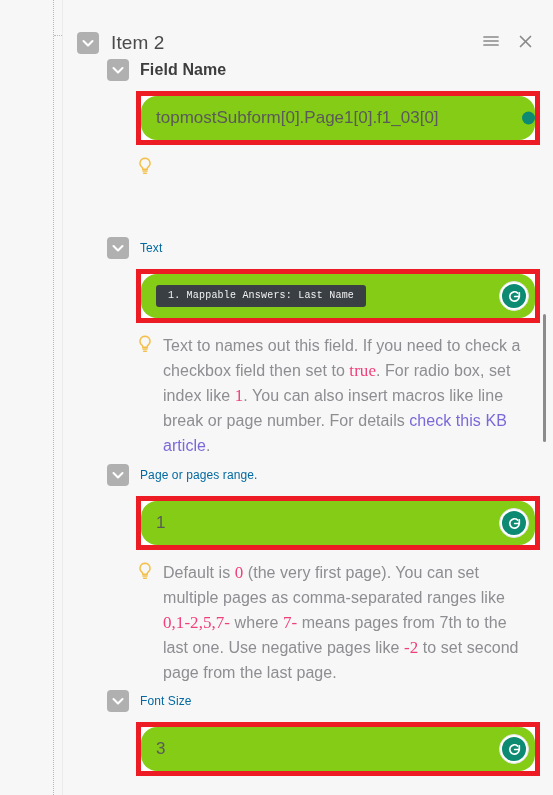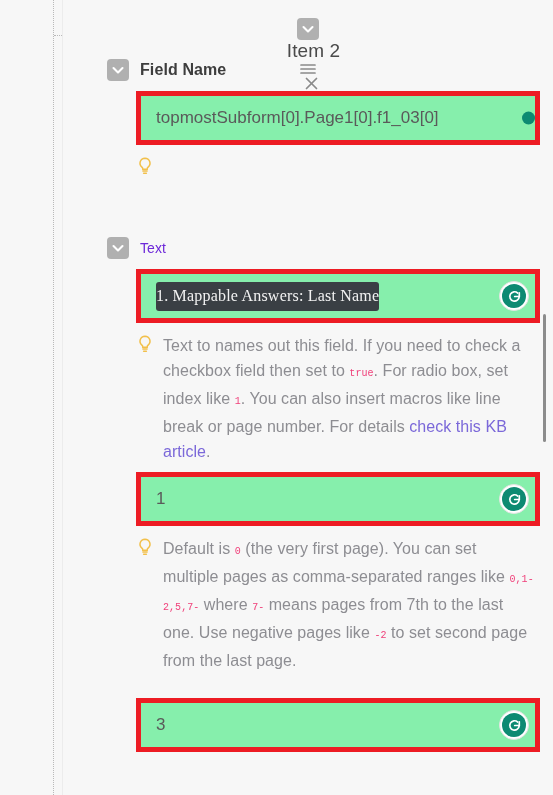--- a/index.html
+++ b/index.html
@@ -28,62 +28,62 @@
   }
 
   
   .hdr { position: absolute; left: 0; top: 18px; width: 491px; height: 36px; }
   .toggle {
     width: 22px; height: 22px; border-radius: 4px; background: #b0b0b0;
     display: inline-flex; align-items: center; justify-content: center;
     vertical-align: middle; flex: 0 0 auto;
   }
   .toggle svg { display: block; }
-  .hdr-row { display: flex; align-items: center; height: 36px; padding: 0 16px 0 14px; flex-direction: column; }
+  .hdr-row { display: flex; align-items: flex-end; height: 36px; padding: 0 16px 0 14px; }
   .hdr-title {
     font-size: 19px; color: #4a4a4a; margin-left: 12px;
     font-weight: 400; letter-spacing: .1px;
   }
   .hdr-spacer { flex: 1 1 auto; }
   .icon-btn {
     width: 26px; height: 26px; display: inline-flex;
     align-items: center; justify-content: center; cursor: pointer;
   }
   .icon-btn + .icon-btn { margin-left: 8px; }
 
   
   .section { position: absolute; left: 0; width: 491px; }
   .lbl-row { display: flex; align-items: center; padding-left: 44px; height: 24px; text-align: right; }
   .lbl {
-    margin-left: 11px; font-size: 14px; color: #6d28d9;
+    margin-left: 11px; font-size: 12px; color: #0369a1;
     letter-spacing: .1px; white-space: nowrap;
   }
   .lbl.bold { font-weight: bold; color: #3d3d3d; font-size: 16px; }
 
   
   .redbox {
     margin: 9px 0 0 73px; width: 404px; border: 5px solid #ed1c24;
     background: #ffffff;
   }
   .inp {
-    position: relative; width: 100%; height: 40px; background: #86efac;
-    display: flex; align-items: center; padding: 0 44px 0 15px;
+    position: relative; width: 100%; height: 40px; background: #84cc16;
+    display: flex; align-items: center; padding: 0 44px 0 15px; border-radius: 16px;
   }
   .inp-txt {
     font-size: 17px; color: #5a5a5a; white-space: nowrap;
     overflow: hidden; letter-spacing: 0;
   }
   .inp.tall { height: 44px; }
 
   
   .chip-wrap { padding: 0 44px 0 15px; display: flex; align-items: center; }
   .chip {
     background: #3a3f44; color: #f2f2f2; border-radius: 3px;
-    font-family: Liberation Serif, serif; font-size: 16px;
-    padding: 5px 0 6px; white-space: nowrap; letter-spacing: .2px;
+    font-family: Liberation Mono, monospace; font-size: 10px;
+    padding: 5px 12px 6px; white-space: nowrap; letter-spacing: .2px;
   }
 
   
   .refresh {
     position: absolute; right: 6px; top: 50%; transform: translateY(-50%);
     width: 30px; height: 30px; border-radius: 50%;
     background: #ffffff; border: 1px solid #e3e3e3;
     display: flex; align-items: center; justify-content: center; cursor: pointer;
   }
   .refresh .disc {
@@ -98,21 +98,21 @@
 
   
   .hint {
     margin: 10px 0 0 73px; width: 400px; position: relative;
     padding-left: 27px; font-size: 16px; line-height: 25px; color: #8d8d92;
     letter-spacing: .05px;
   }
   .bulb { position: absolute; left: 2px; top: 2px; }
   .hint a, .lnk { color: #7b68d9; text-decoration: none; }
   .tok {
-    font-family: Liberation Mono, monospace; font-size: 10px; color: #f0407a;
+    font-family: Liberation Serif, serif; font-size: 17px; color: #f0407a;
   }
 
   
   .sbar-track {
     position: absolute; right: 3px; top: 0; width: 6px; height: 795px;
   }
   .sbar-thumb {
     position: absolute; right: 4px; top: 314px; width: 3px; height: 128px;
     background: #8c8c8c; border-radius: 2px;
   }
@@ -217,20 +217,28 @@
             <path d="M7 1.2a5 5 0 0 0-3.1 8.9c.6.5.9 1.1.9 1.8v.4h4.4v-.4c0-.7.3-1.3.9-1.8A5 5 0 0 0 7 1.2z" fill="none" stroke="#f2c04b" stroke-width="1.5"></path>
             <line x1="4.9" y1="14.1" x2="9.1" y2="14.1" stroke="#f2c04b" stroke-width="1.5" stroke-linecap="round"></line>
             <line x1="5.6" y1="16.3" x2="8.4" y2="16.3" stroke="#f2c04b" stroke-width="1.5" stroke-linecap="round"></line>
           </svg>
         </span>
         <span><span>Text to names out this field. If you need to check a checkbox field then set to </span><span class="tok">true</span><span>. For radio box, set index like </span><span class="tok">1</span><span>. You can also insert macros like line break or page number. For details </span><a class="lnk" href="#">check this KB article</a><span>.</span></span>
       </div>
     </div>
 
     <div class="section" style="top:463px">
+      <div class="lbl-row">
+        <span class="toggle">
+          <svg width="12" height="9" viewBox="0 0 12 9" aria-hidden="true">
+            <path d="M1.5 2 L6 6.5 L10.5 2" fill="none" stroke="#ffffff" stroke-width="2.1" stroke-linecap="round" stroke-linejoin="round"></path>
+          </svg>
+        </span>
+        <span class="lbl">Page or pages range.</span>
+      </div>
 
       <div class="redbox">
         <div class="inp tall">
           <span class="inp-txt">1</span>
           <span class="refresh">
             <span class="disc">
               <svg width="15" height="15" viewBox="0 0 16 16" aria-hidden="true">
                 <path d="M13 8a5 5 0 1 1-1.6-3.7" fill="none" stroke="#ffffff" stroke-width="1.8" stroke-linecap="round"></path>
                 <path d="M8.2 8h4.9" fill="none" stroke="#ffffff" stroke-width="1.8" stroke-linecap="round"></path>
                 <path d="M13.1 4 L13.1 8" fill="none" stroke="#ffffff" stroke-width="1.8" stroke-linecap="round"></path>
@@ -246,20 +254,28 @@
             <path d="M7 1.2a5 5 0 0 0-3.1 8.9c.6.5.9 1.1.9 1.8v.4h4.4v-.4c0-.7.3-1.3.9-1.8A5 5 0 0 0 7 1.2z" fill="none" stroke="#f2c04b" stroke-width="1.5"></path>
             <line x1="4.9" y1="14.1" x2="9.1" y2="14.1" stroke="#f2c04b" stroke-width="1.5" stroke-linecap="round"></line>
             <line x1="5.6" y1="16.3" x2="8.4" y2="16.3" stroke="#f2c04b" stroke-width="1.5" stroke-linecap="round"></line>
           </svg>
         </span>
         <span><span>Default is </span><span class="tok">0</span><span> (the very first page). You can set multiple pages as comma-separated ranges like </span><span class="tok">0,1-2,5,7-</span><span> where </span><span class="tok">7-</span><span> means pages from 7th to the last one. Use negative pages like </span><span class="tok">-2</span><span> to set second page from the last page.</span></span>
       </div>
     </div>
 
     <div class="section" style="top:689px">
+      <div class="lbl-row">
+        <span class="toggle">
+          <svg width="12" height="9" viewBox="0 0 12 9" aria-hidden="true">
+            <path d="M1.5 2 L6 6.5 L10.5 2" fill="none" stroke="#ffffff" stroke-width="2.1" stroke-linecap="round" stroke-linejoin="round"></path>
+          </svg>
+        </span>
+        <span class="lbl">Font Size</span>
+      </div>
 
       <div class="redbox">
         <div class="inp tall">
           <span class="inp-txt">3</span>
           <span class="refresh">
             <span class="disc">
               <svg width="15" height="15" viewBox="0 0 16 16" aria-hidden="true">
                 <path d="M13 8a5 5 0 1 1-1.6-3.7" fill="none" stroke="#ffffff" stroke-width="1.8" stroke-linecap="round"></path>
                 <path d="M8.2 8h4.9" fill="none" stroke="#ffffff" stroke-width="1.8" stroke-linecap="round"></path>
                 <path d="M13.1 4 L13.1 8" fill="none" stroke="#ffffff" stroke-width="1.8" stroke-linecap="round"></path>

